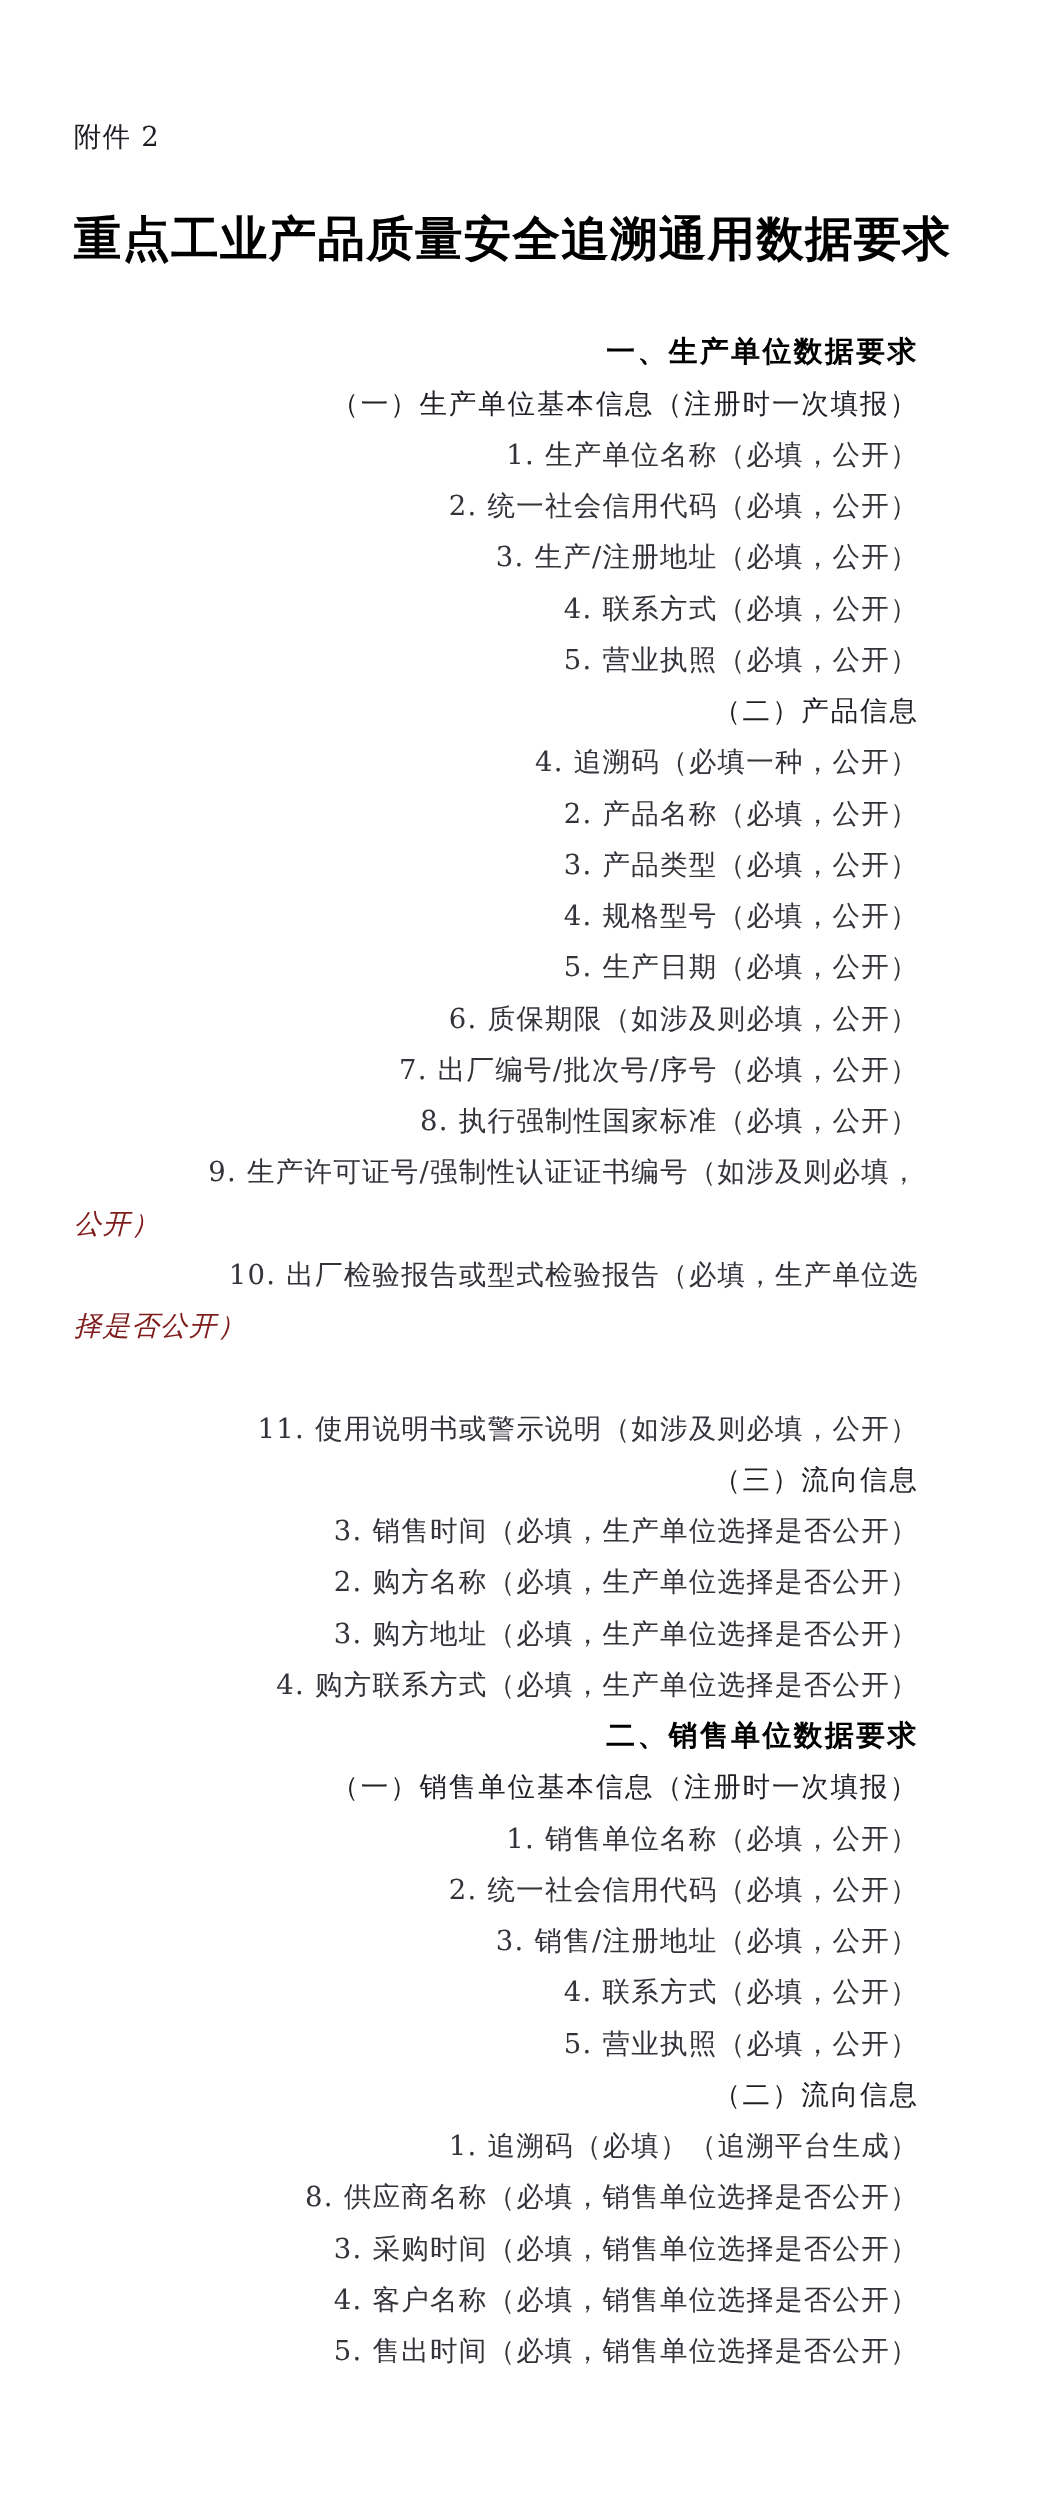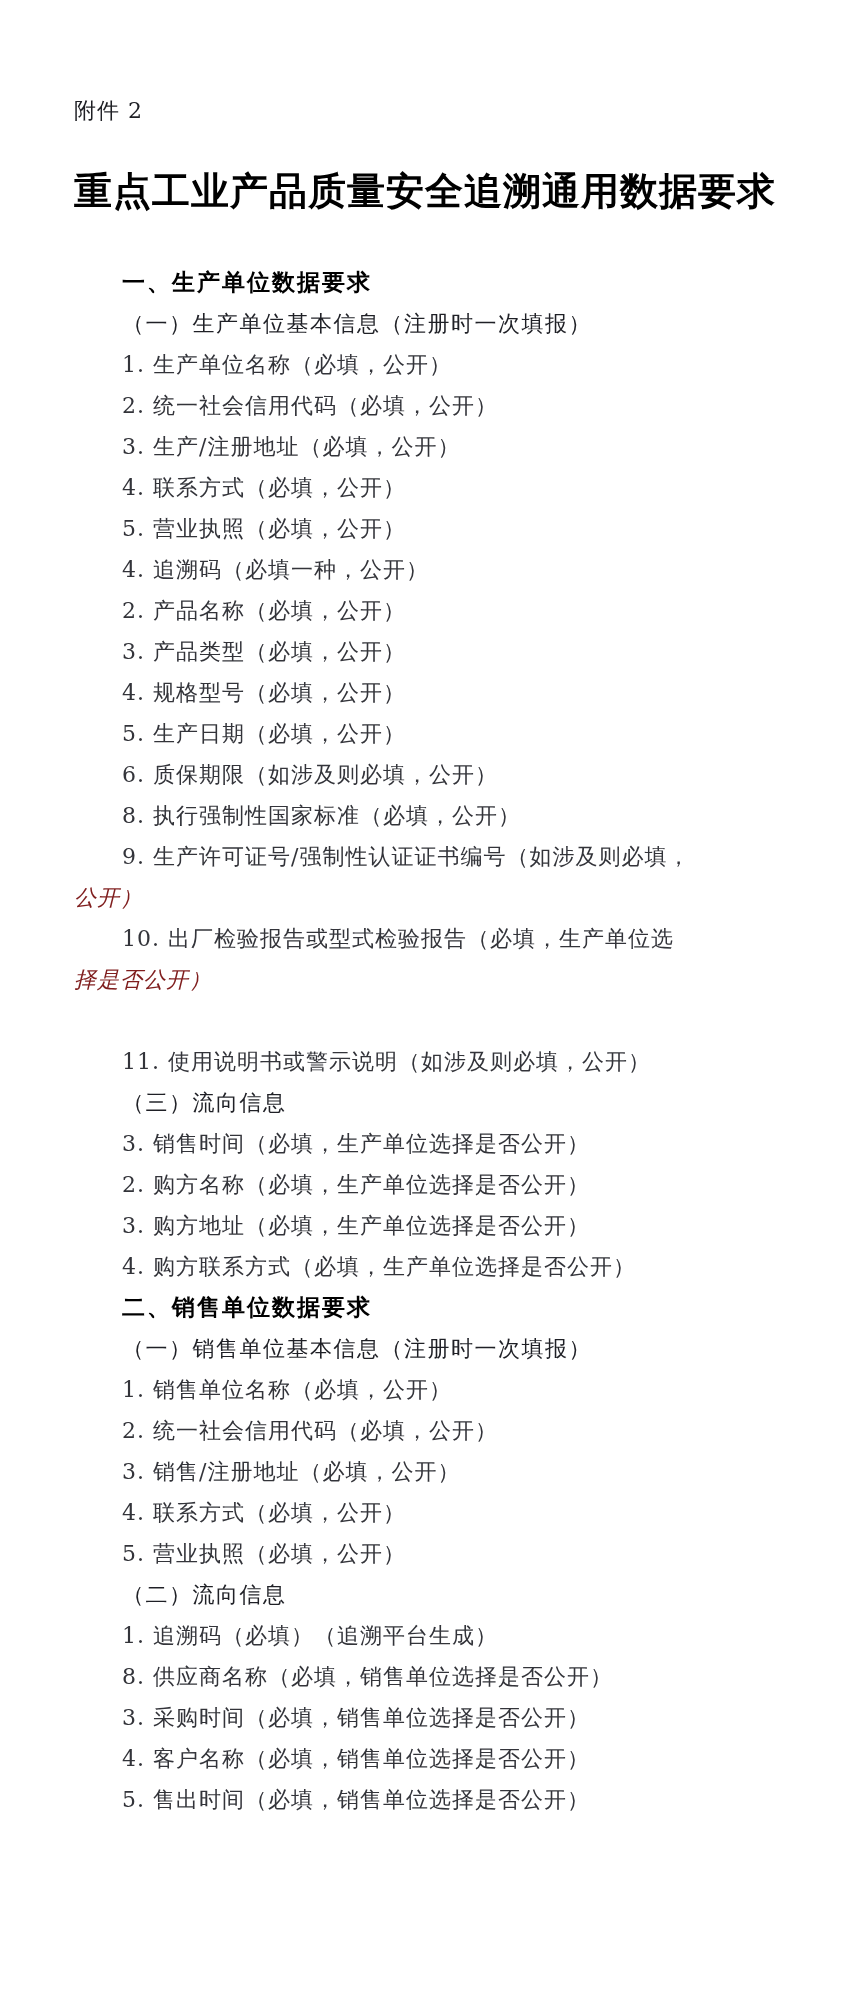--- a/index.html
+++ b/index.html
@@ -8,21 +8,21 @@
     width: 845px;
     height: 2000px;
     margin: 0 auto;
     background: #ffffff;
     overflow: hidden;
     box-sizing: border-box;
     font-family: "DejaVu Serif", serif;
   }
   .content {
     box-sizing: border-box;
-    padding: 96px 110px 0 74px;
+    padding: 96px 110px 0 59px;
   }
   .attachment {
     font-size: 22px;
     line-height: 30px;
     letter-spacing: 1px;
     color: #1e1f24;
     font-family: "DejaVu Serif", serif;
   }
   .title {
     margin-top: 42px;
@@ -49,44 +49,46 @@
     font-size: 23px;
     letter-spacing: 2px;
     color: #000000;
   }
   .line.h2 {
     color: #1f2026;
     letter-spacing: 1.5px;
   }
   .line.item { color: #33343a; }
   .line.cont { text-indent: 0; color: #7f1d1d; font-style: italic; }
-  .line.h1, .line.h2, .line.item { text-indent: 48px; }
+  .line.h1, .line.h2, .line.item { text-indent: 48px; text-align: right; }
   .line.blank { height: 41px; }
 </style>
 </head>
 <body>
 
 <div class="page">
   <div class="content">
     <div class="attachment">附件 2</div>
     <div class="title">重点工业产品质量安全追溯通用数据要求</div>
     <div class="lines" id="lines">
         <div class="line h1">一、生产单位数据要求</div>
         <div class="line h2">（一）生产单位基本信息（注册时一次填报）</div>
         <div class="line item">1. 生产单位名称（必填，公开）</div>
         <div class="line item">2. 统一社会信用代码（必填，公开）</div>
         <div class="line item">3. 生产/注册地址（必填，公开）</div>
         <div class="line item">4. 联系方式（必填，公开）</div>
         <div class="line item">5. 营业执照（必填，公开）</div>
+        <div class="line h2">（二）产品信息</div>
         <div class="line item">4. 追溯码（必填一种，公开）</div>
         <div class="line item">2. 产品名称（必填，公开）</div>
         <div class="line item">3. 产品类型（必填，公开）</div>
         <div class="line item">4. 规格型号（必填，公开）</div>
         <div class="line item">5. 生产日期（必填，公开）</div>
         <div class="line item">6. 质保期限（如涉及则必填，公开）</div>
+        <div class="line item">7. 出厂编号/批次号/序号（必填，公开）</div>
         <div class="line item">8. 执行强制性国家标准（必填，公开）</div>
         <div class="line item">9. 生产许可证号/强制性认证证书编号（如涉及则必填，</div>
         <div class="line cont">公开）</div>
         <div class="line item">10. 出厂检验报告或型式检验报告（必填，生产单位选</div>
         <div class="line cont">择是否公开）</div>
         <div class="line blank"></div>
         <div class="line item">11. 使用说明书或警示说明（如涉及则必填，公开）</div>
         <div class="line h2">（三）流向信息</div>
         <div class="line item">3. 销售时间（必填，生产单位选择是否公开）</div>
         <div class="line item">2. 购方名称（必填，生产单位选择是否公开）</div>

